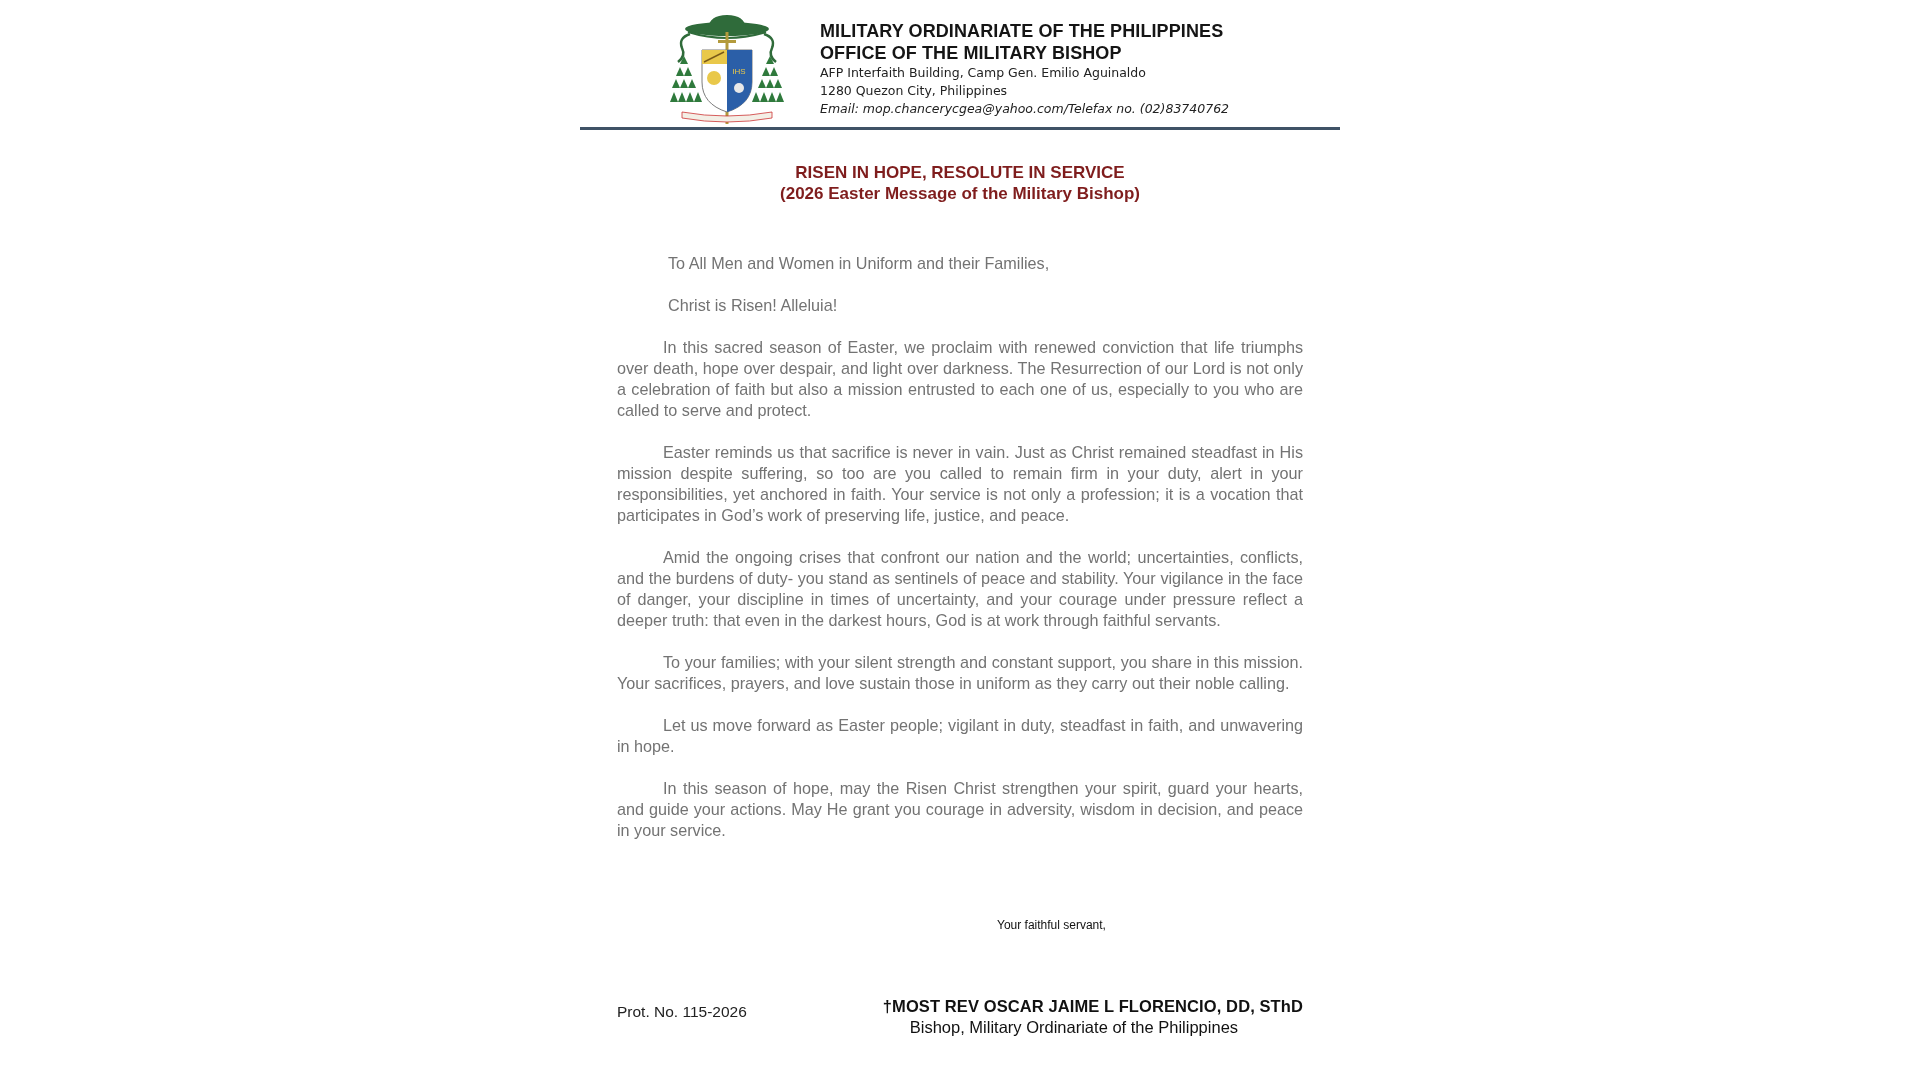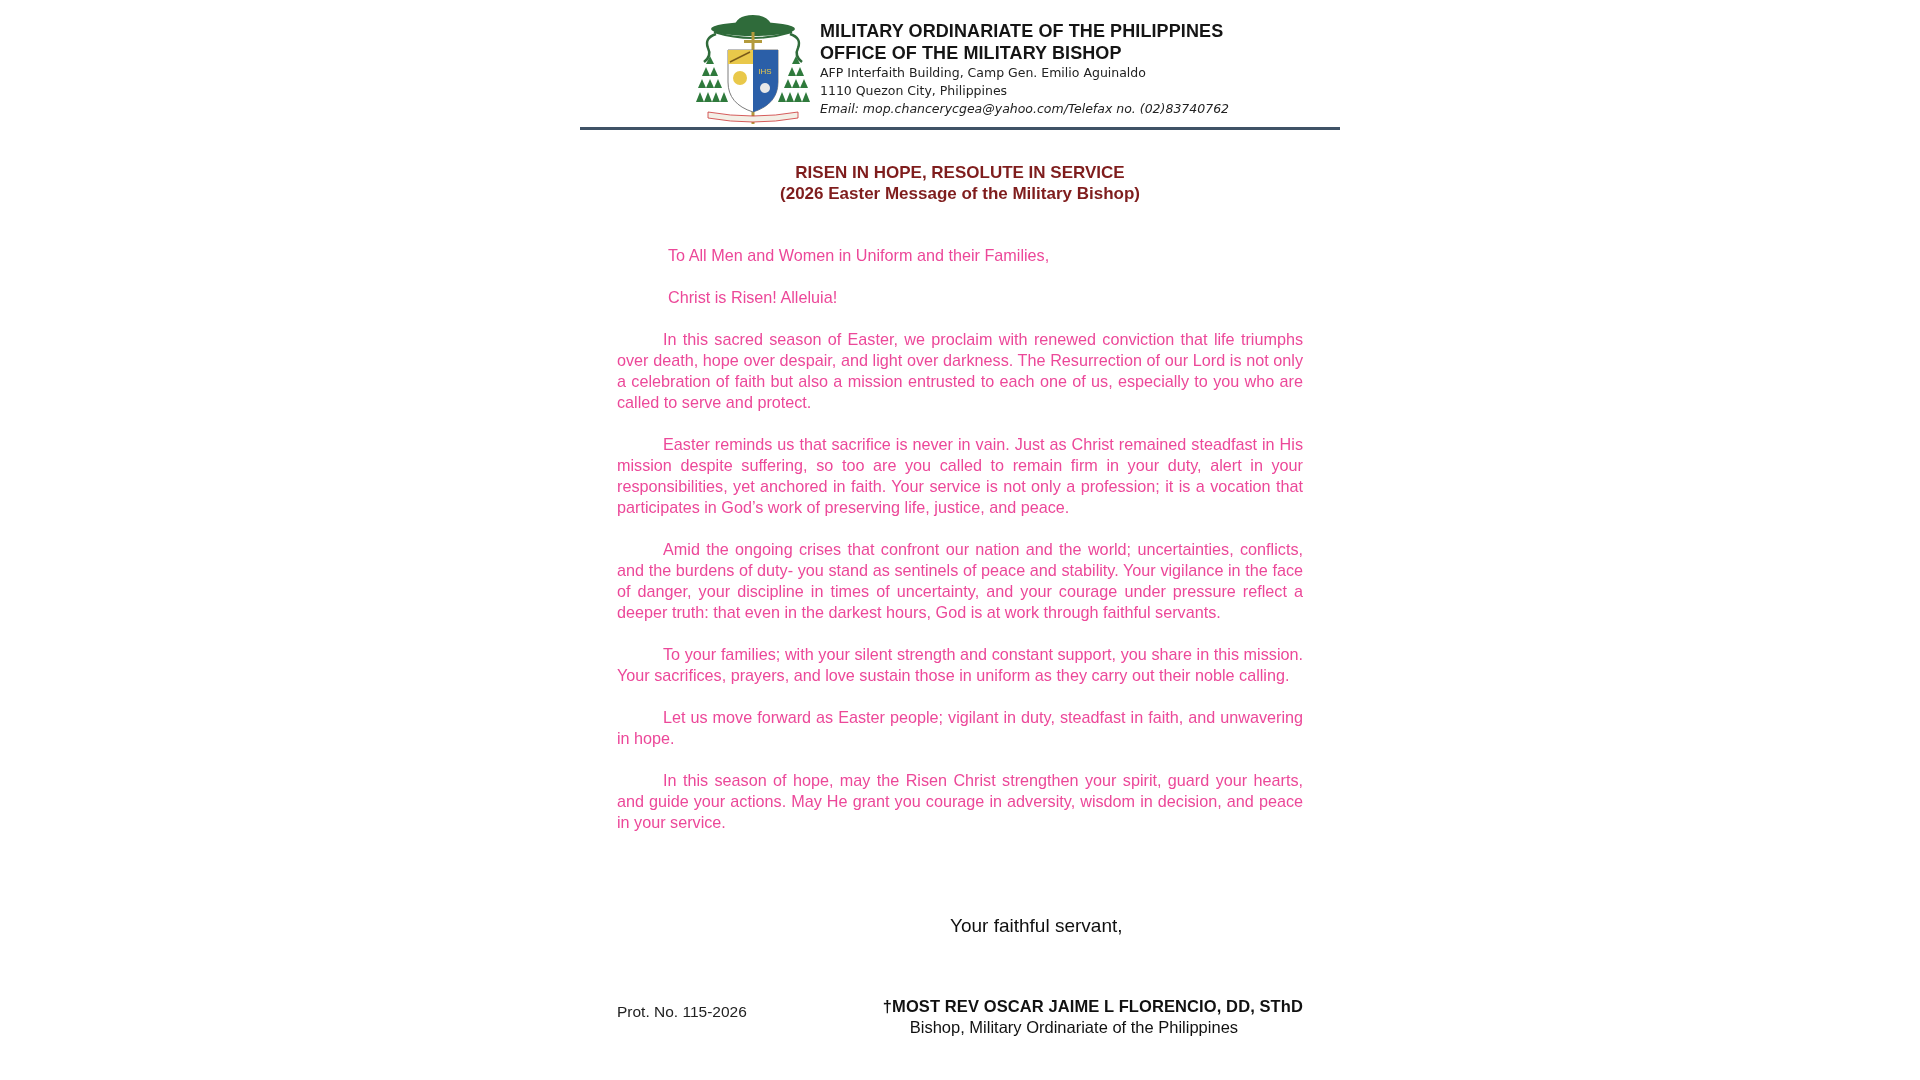--- a/index.html
+++ b/index.html
@@ -17,21 +17,21 @@
     }
     .letterhead {
       position: absolute;
       left: 580px;
       top: 8px;
       width: 760px;
       height: 118px;
     }
     .crest {
       position: absolute;
-      left: 114px;
+      left: 88px;
       top: 4px;
       width: 118px;
       height: 116px;
     }
     .org {
       position: absolute;
       left: 240px;
       top: 12px;
       width: 520px;
     }
@@ -67,40 +67,40 @@
       width: 760px;
       text-align: center;
       font-weight: bold;
       font-size: 17px;
       line-height: 21px;
       color: #7f1d1d;
     }
     .body {
       position: absolute;
       left: 617px;
-      top: 245px;
+      top: 253px;
       width: 686px;
       font-size: 16.2px;
       line-height: 21px;
-      color: #ec4899;
+      color: #737373;
     }
     .body p {
       margin: 0 0 21px 0;
       text-align: justify;
       text-indent: 46px;
     }
     .body p.salute {
       text-indent: 51px;
       margin-bottom: 21px;
     }
     .closing {
       position: absolute;
-      left: 950px;
+      left: 997px;
       top: 915px;
-      font-size: 19px;
+      font-size: 12px;
       line-height: 21px;
     }
     .signature {
       position: absolute;
       right: 617px;
       top: 972px;
       text-align: right;
       font-size: 16.5px;
       line-height: 21px;
       margin-top: 24px;
@@ -173,21 +173,21 @@
       <text x="71" y="62" font-family="Liberation Sans, sans-serif" font-size="8" fill="#e9c84a" text-anchor="middle">IHS</text>
       <circle cx="71" cy="76" r="5" fill="#e8e8e8"></circle>
 
       <path d="M14 100 Q59 108 104 100 L104 106 Q59 114 14 106 Z" fill="#f3efe6" stroke="#c33" stroke-width="0.8"></path>
     </svg>
   </div>
   <div class="org">
     <div class="org-name">MILITARY ORDINARIATE OF THE PHILIPPINES</div>
     <div class="org-name">OFFICE OF THE MILITARY BISHOP</div>
     <div class="org-line">AFP Interfaith Building, Camp Gen. Emilio Aguinaldo</div>
-    <div class="org-line">1110 Quezon City, Philippines</div>
+    <div class="org-line">1280 Quezon City, Philippines</div>
     <div class="org-line italic">Email: mop.chancerycgea@yahoo.com/Telefax no. (02)83740762</div>
   </div>
 </header>
 
 <div class="rule"></div>
 
 <div class="title-block">
   <div>RISEN IN HOPE, RESOLUTE IN SERVICE</div>
   <div>(2026 Easter Message of the Military Bishop)</div>
 </div>

